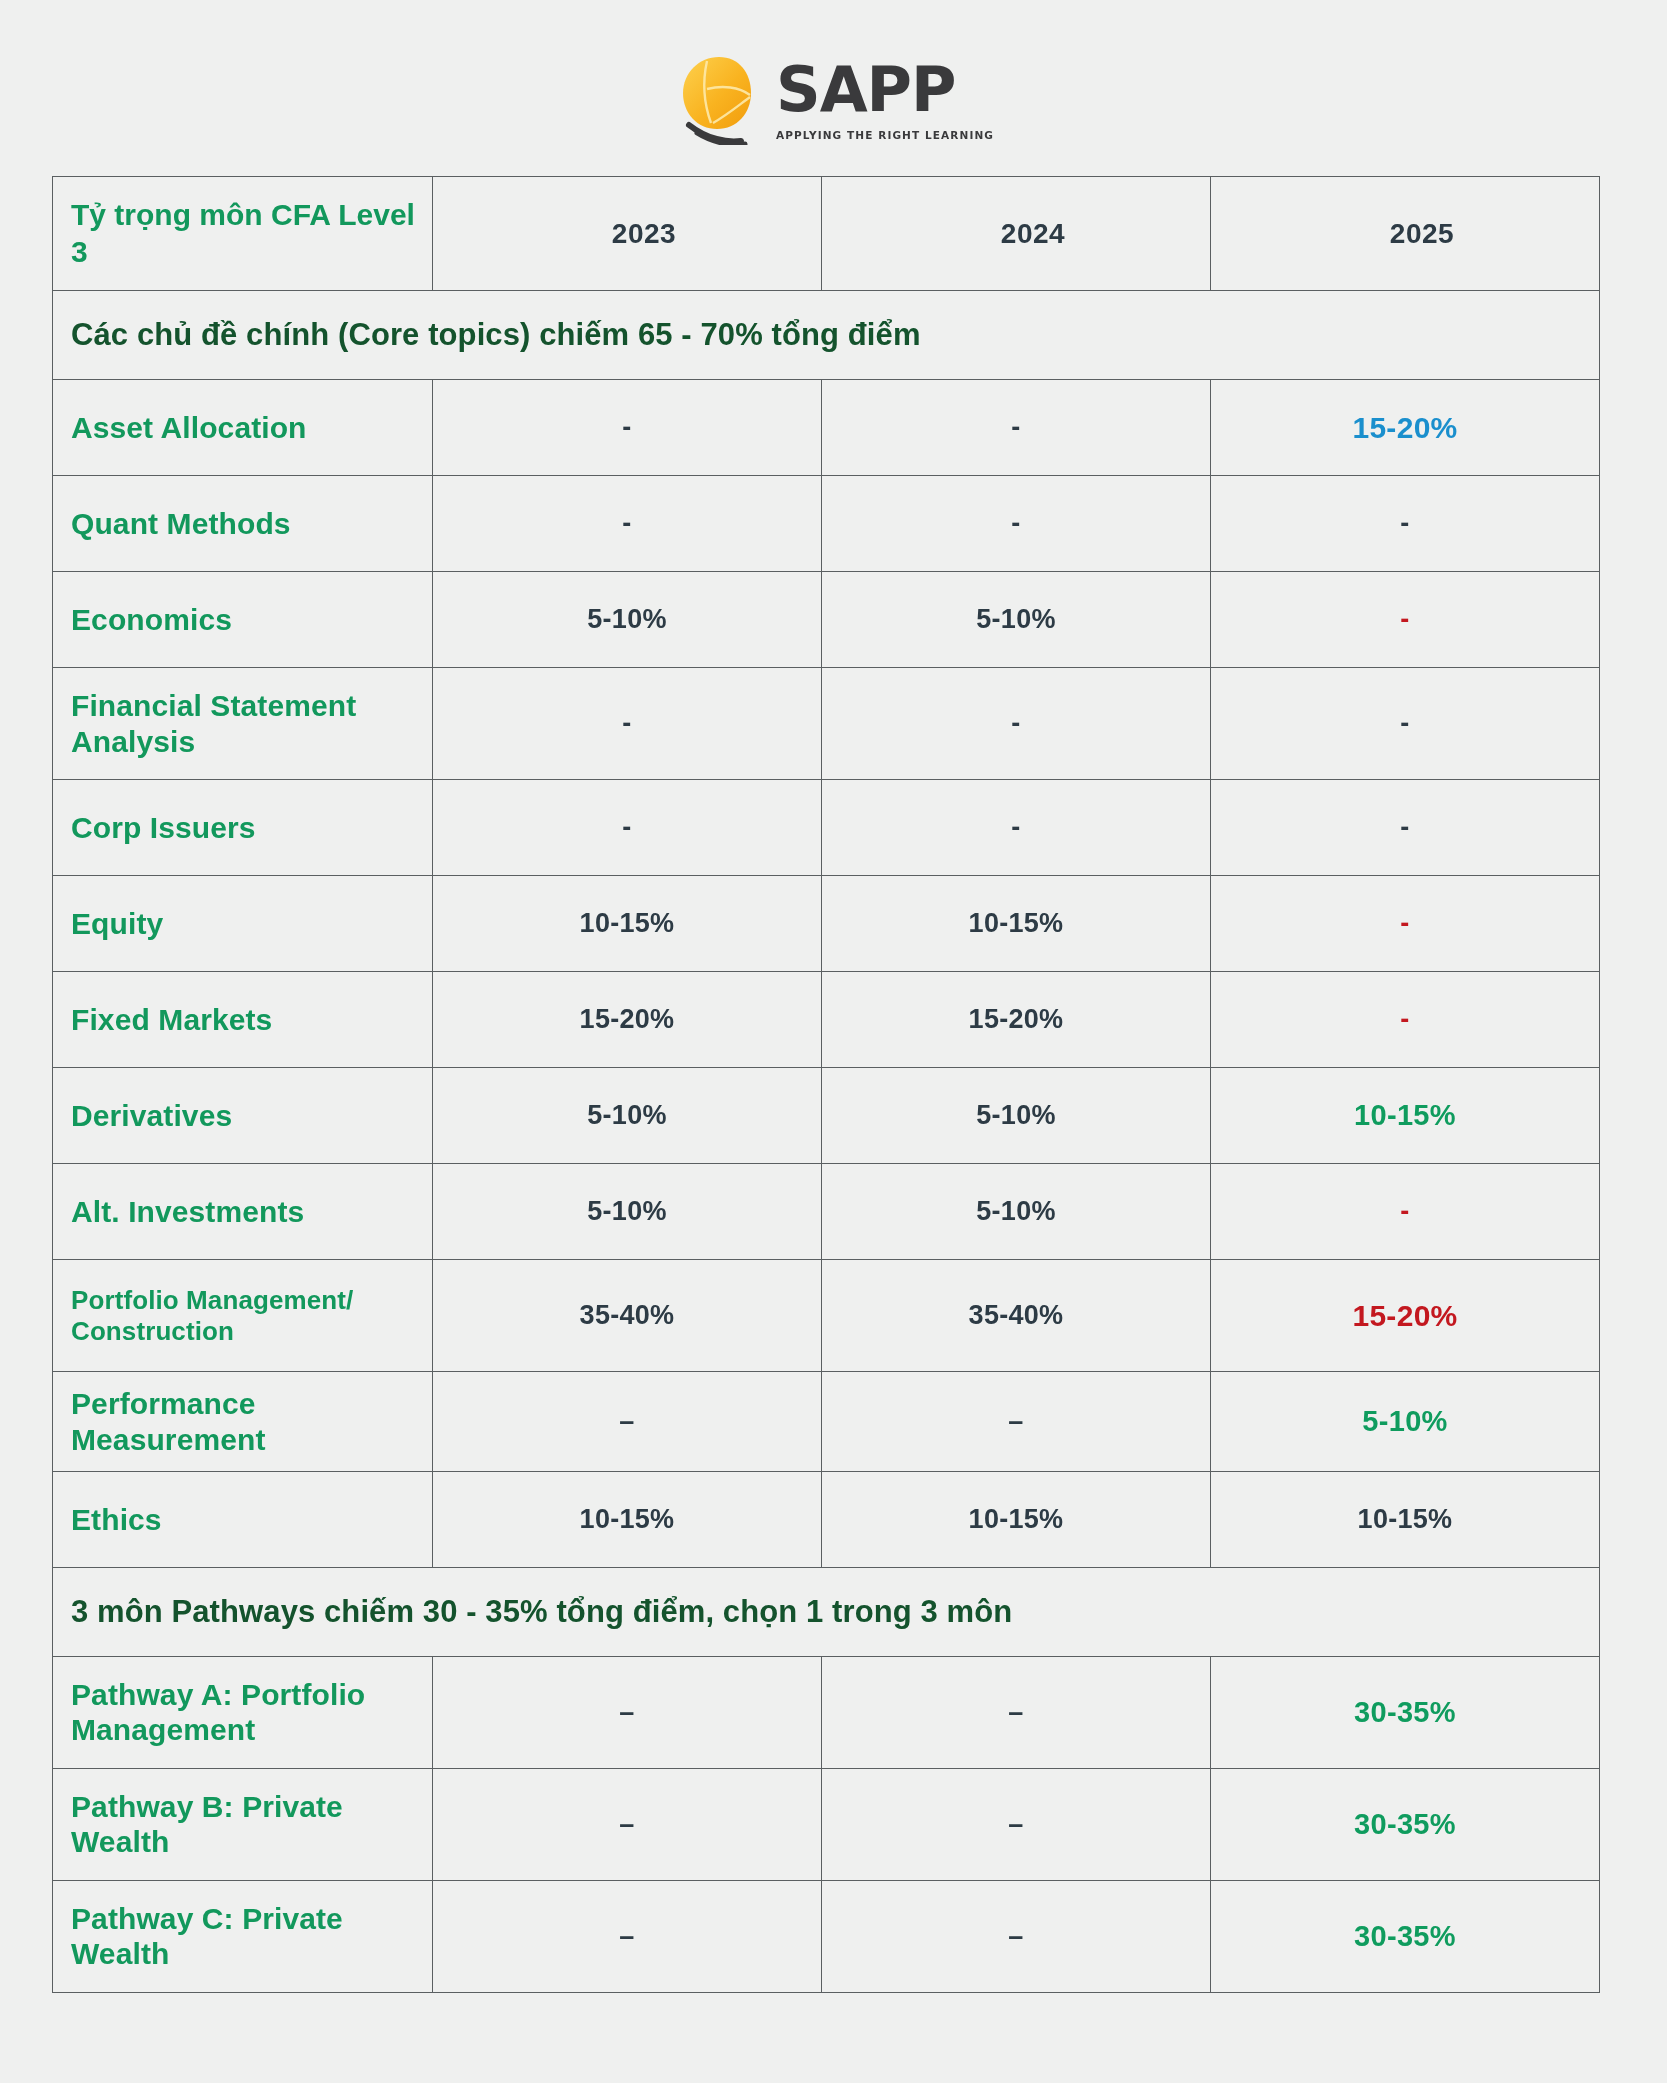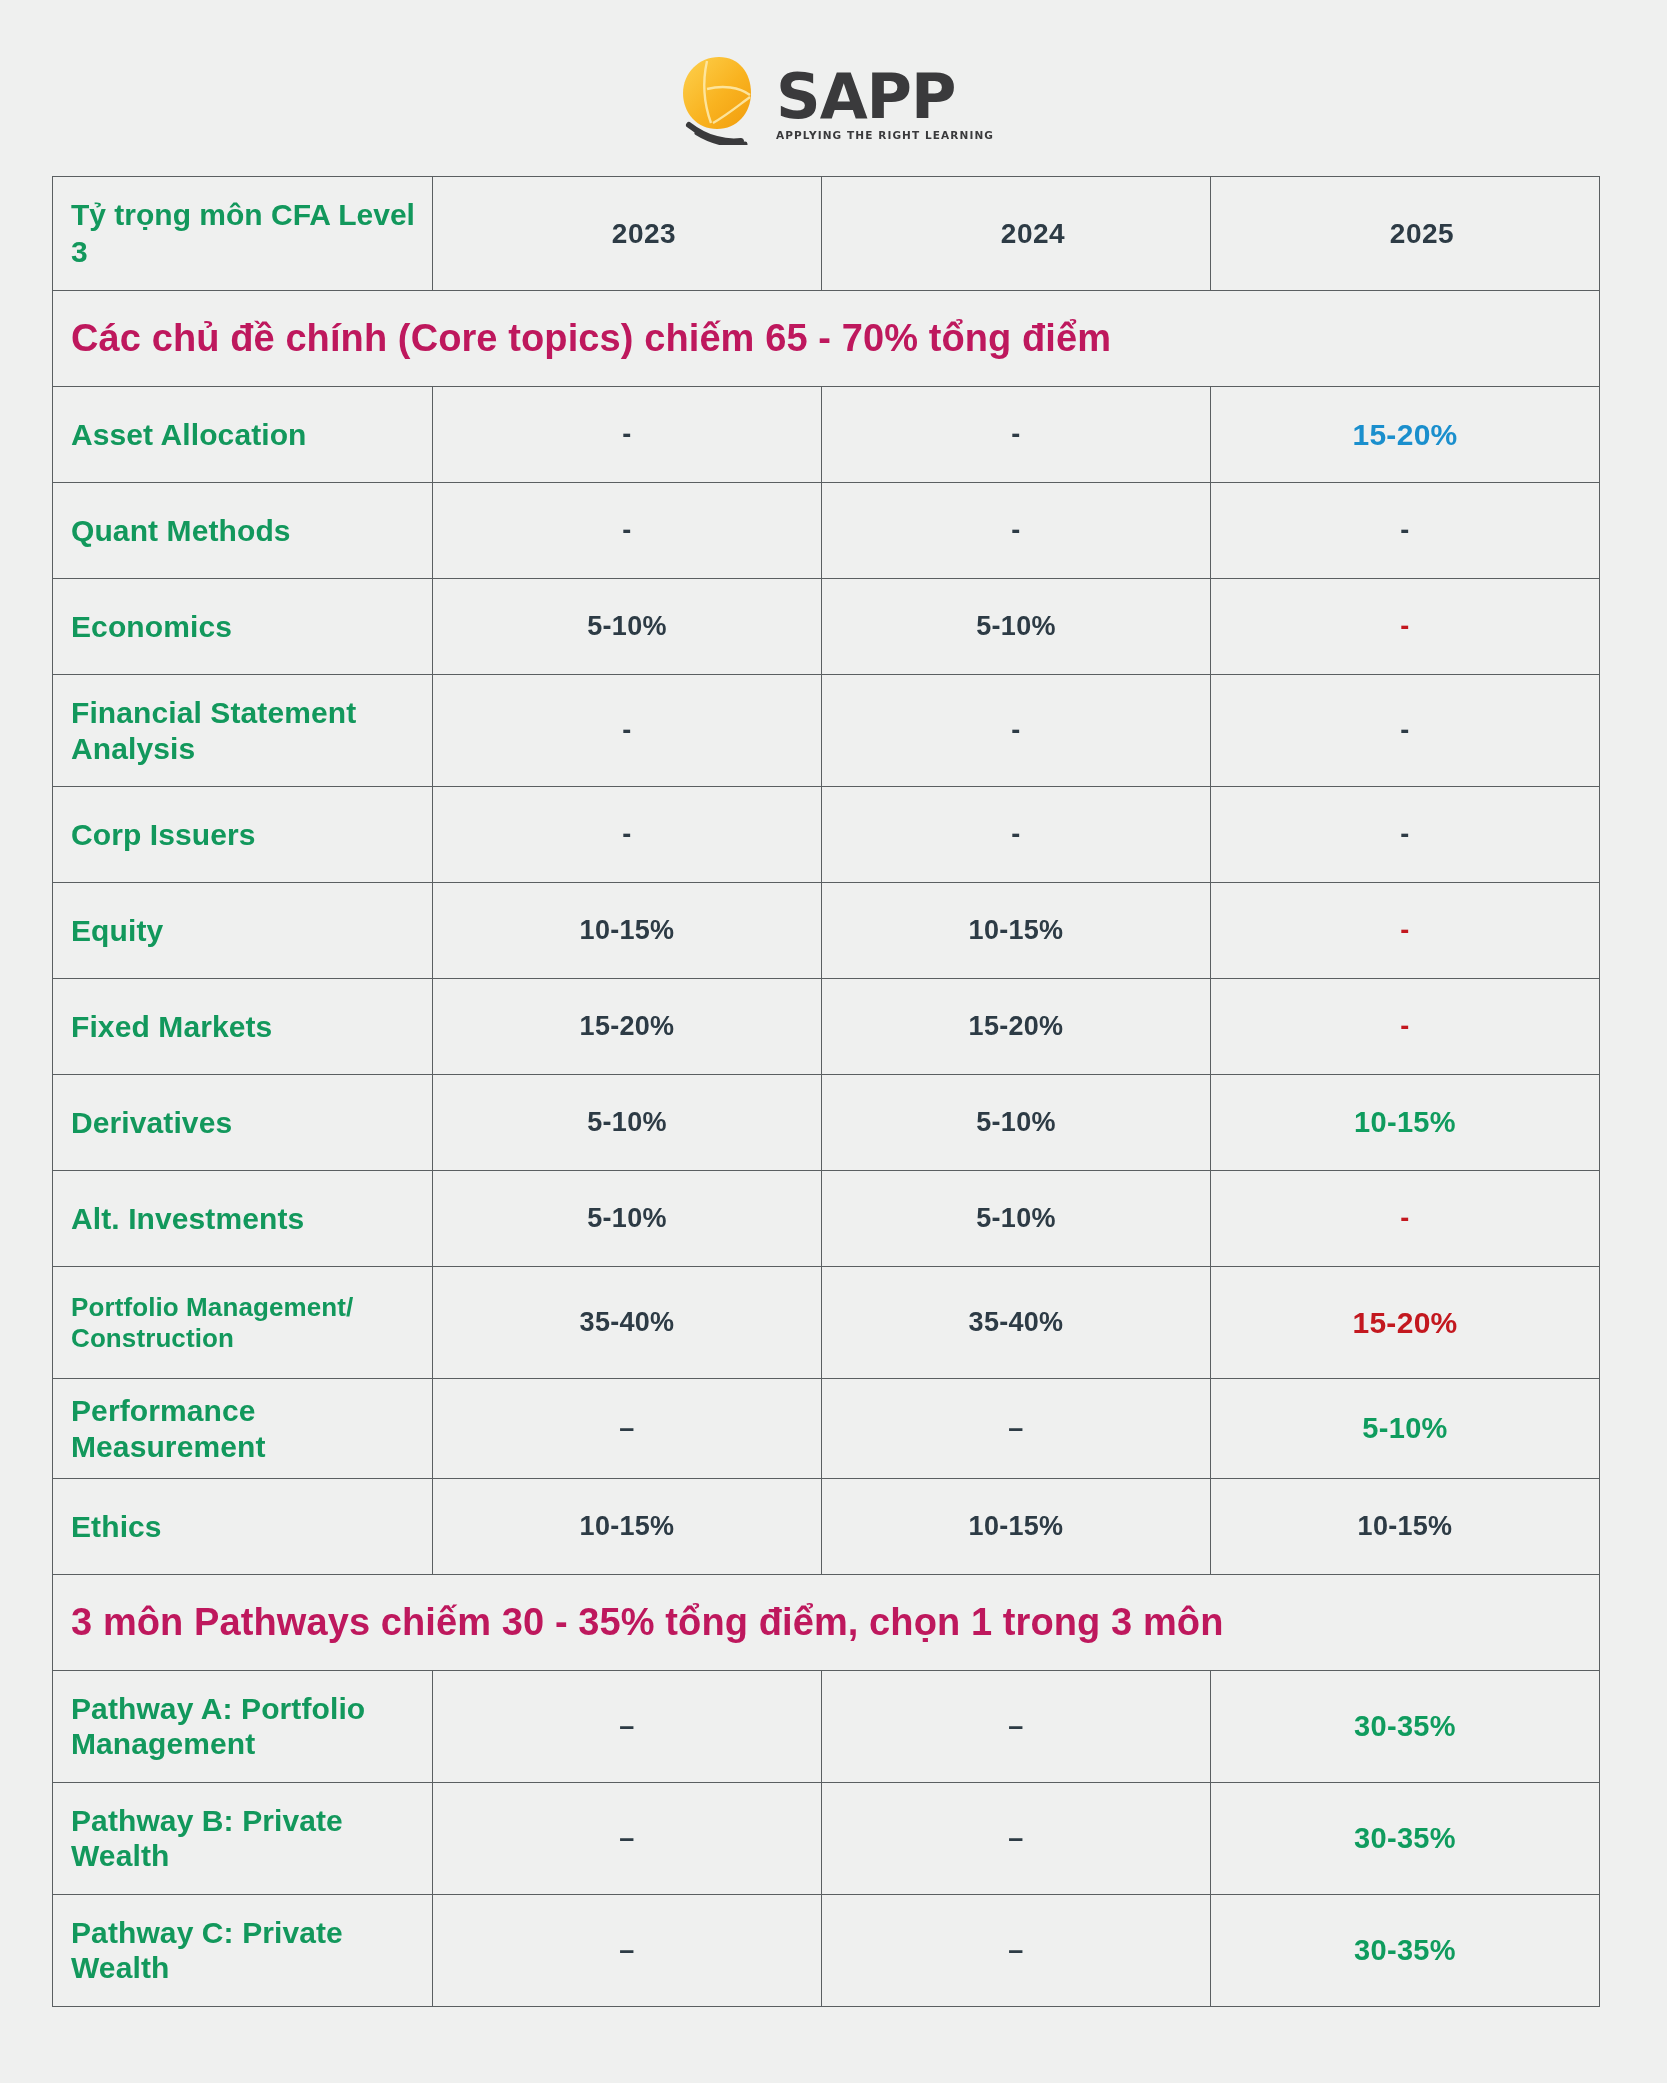--- a/index.html
+++ b/index.html
@@ -57,21 +57,21 @@
     line-height: 0.94;
     letter-spacing: -1px;
     color: #3a3a3c;
   }
   .logo-tag {
     font-family: "DejaVu Sans", sans-serif;
     font-weight: bold;
     font-size: 10.5px;
     letter-spacing: 1.1px;
     color: #3a3a3c;
-    margin-top: 3px;
+    margin-top: 10px;
   }
 
   
   .table-wrap {
     position: absolute;
     left: 52px;
     top: 176px;
     width: 1324px;
   }
   table.cfa {
@@ -112,22 +112,22 @@
     color: #2d3b45;
     font-size: 28px;
     font-weight: bold;
     letter-spacing: 0.5px;
     padding-left: 35px;
   }
   .section-row td {
     padding: 26px 0 26px 18px;
   }
   .section-title {
-    color: #be185d;
-    font-size: 38px;
+    color: #14532d;
+    font-size: 31px;
     font-weight: bold;
     letter-spacing: 0.1px;
     margin-top: 36px;
   }
   .val {
     text-align: center;
     font-size: 27px;
     font-weight: bold;
     color: #2d3b45;
     letter-spacing: 0.3px;

